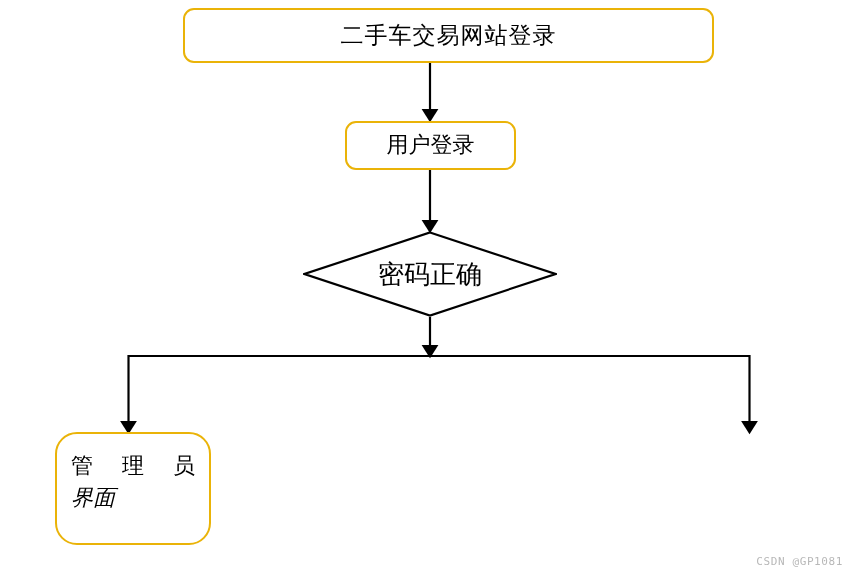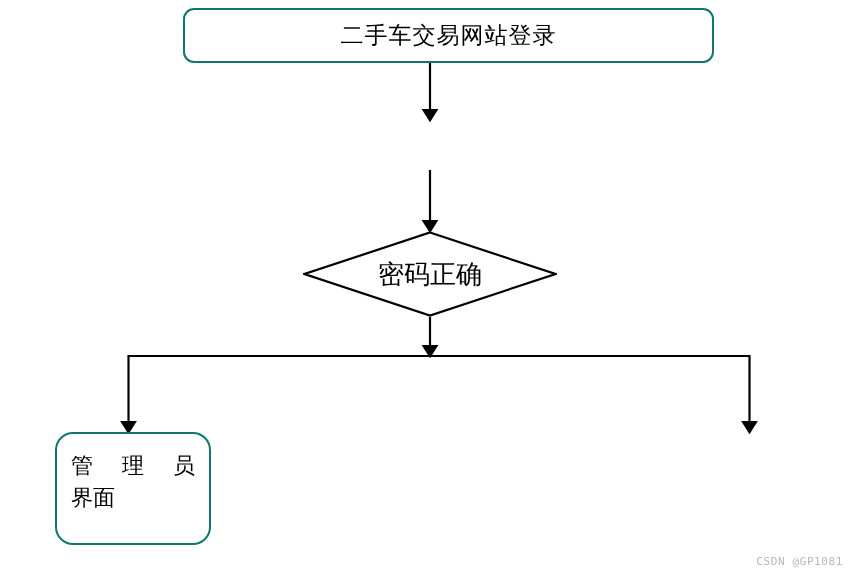--- a/index.html
+++ b/index.html
@@ -25,21 +25,21 @@
     left: 0;
     top: 0;
     width: 857px;
     height: 574px;
     pointer-events: none;
   }
   .node {
     position: absolute;
     box-sizing: border-box;
     background: #ffffff;
-    border: 2px solid #0f766e;
+    border: 2px solid #eab308;
     display: flex;
     align-items: center;
     justify-content: center;
     text-align: center;
     color: #000000;
     z-index: 2;
   }
   .node.rounded-sm { border-radius: 11px; }
   .node.rounded-lg { border-radius: 22px; }
 
@@ -99,21 +99,20 @@
 
   
   #node-admin {
     left: 55px;
     top: 432px;
     width: 156px;
     height: 113px;
     align-items: flex-start;
     justify-content: flex-start;
     padding: 16px 14px 0 14px;
-    border-radius: 18px;
   }
   #node-user {
     left: 676px;
     top: 432px;
     width: 149px;
     height: 111px;
     align-items: flex-start;
     justify-content: flex-start;
     padding: 16px 12px 0 12px;
   }
@@ -122,20 +121,21 @@
     line-height: 1.45;
     text-align: justify;
     text-align-last: justify;
     width: 100%;
     color: #000000;
   }
   .justified-label .line2 {
     text-align: left;
     text-align-last: left;
     display: block;
+    font-style: italic;
   }
   .justified-label .line1 {
     display: block;
   }
 
   #watermark {
     position: absolute;
     right: 14px;
     bottom: 6px;
     font-family: "DejaVu Sans Mono", "Liberation Mono", monospace;
@@ -180,20 +180,23 @@
 
     <g>
       <line x1="749.5" y1="355" x2="749.5" y2="424" stroke="#000000" stroke-width="2.2" marker-end="url(#arrowhead)"></line>
     </g>
   </svg>
 
   <div class="node rounded-sm" id="node-start">
     <span class="label">二手车交易网站登录</span>
   </div>
 
+  <div class="node rounded-sm" id="node-login">
+    <span class="label">用户登录</span>
+  </div>
 
   <div id="node-decision">
     <svg class="diamond-shape" viewBox="0 0 254 86" width="254" height="86" xmlns="http://www.w3.org/2000/svg">
       <polygon points="127,1.5 252.5,43 127,84.5 1.5,43" fill="#ffffff" stroke="#000000" stroke-width="2.2" stroke-linejoin="miter"></polygon>
     </svg>
     <span class="label">密码正确</span>
   </div>
 
   <div class="node rounded-lg" id="node-admin">
     <div class="justified-label">

